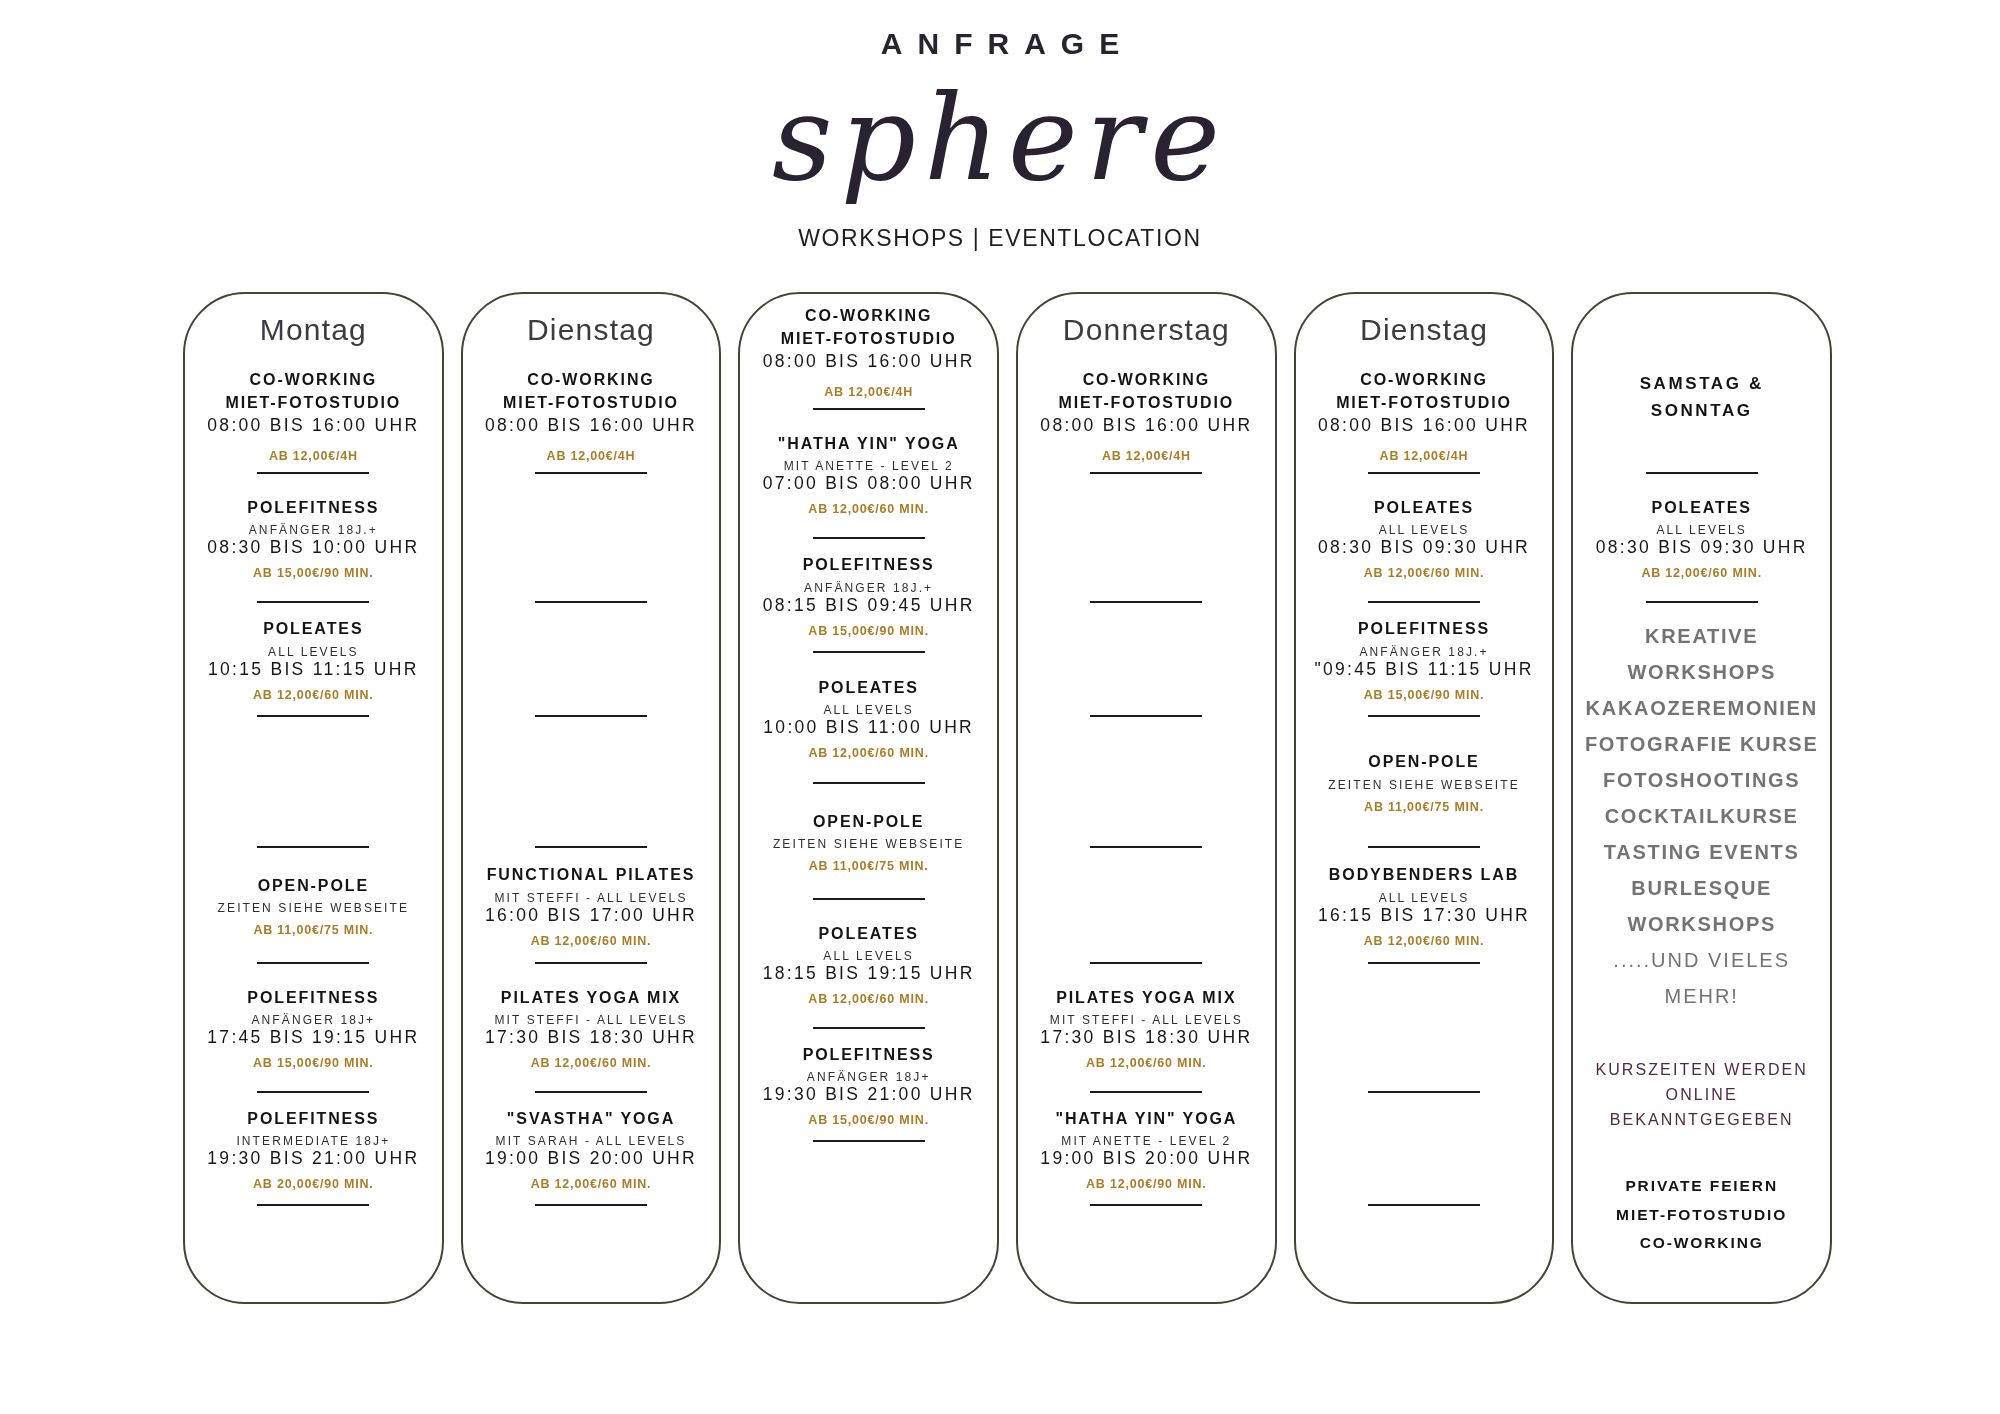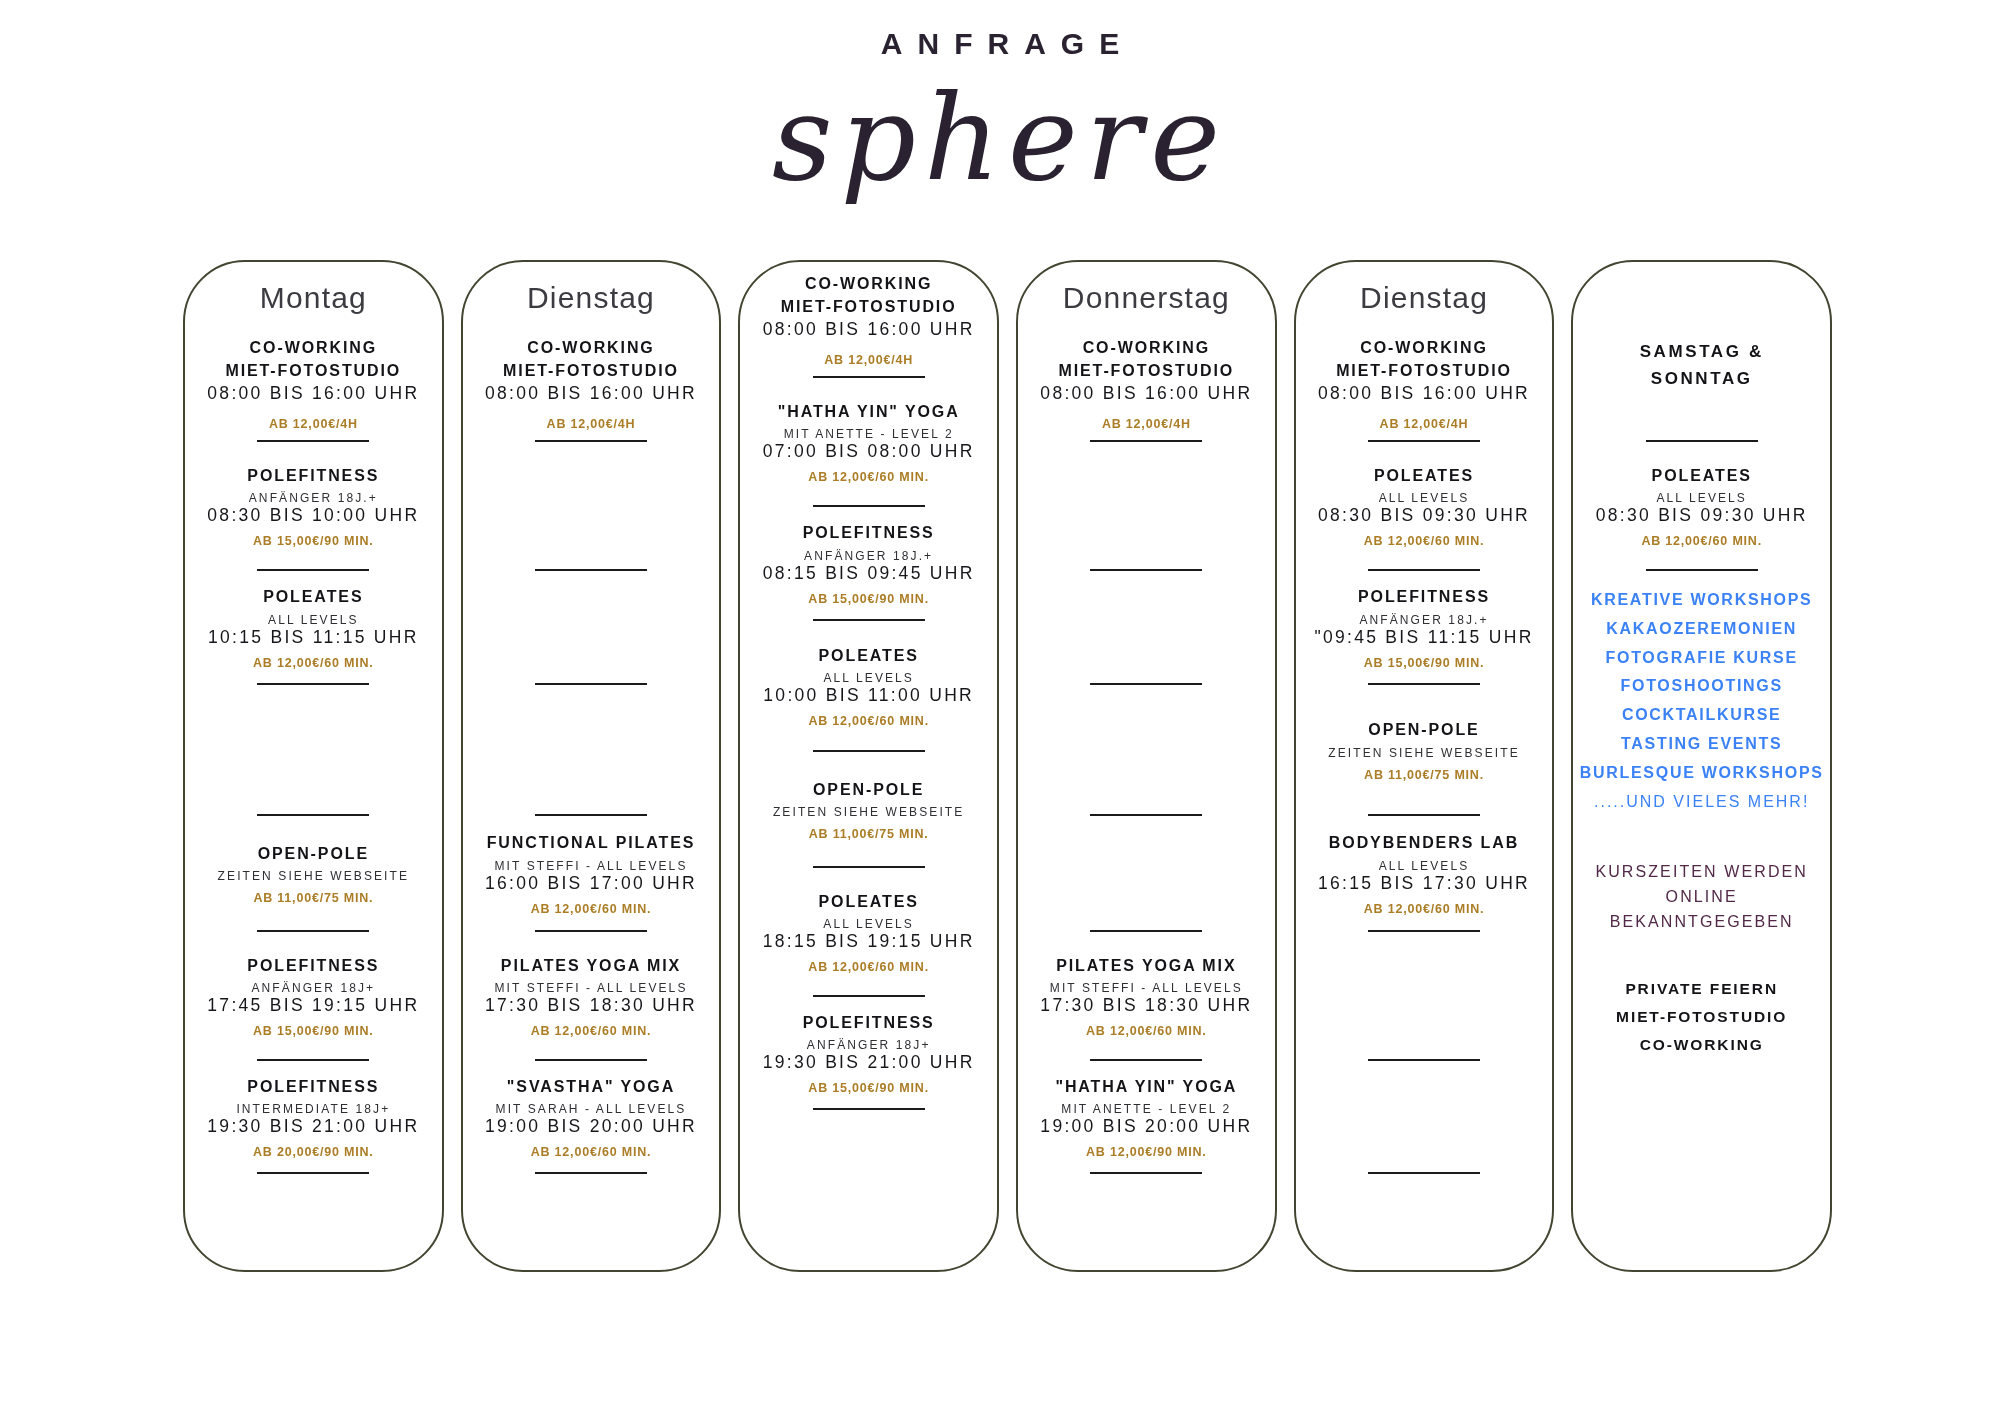--- a/index.html
+++ b/index.html
@@ -71,37 +71,38 @@
   .block-price {
     font-size: 12.5px; font-weight: 700; letter-spacing: 0.8px;
     color: var(--gold, #ab7d26); margin-top: 8px;
   }
   .s0 .block-price { margin-top: 13px; }
 
   
   .we-heading-slot { justify-content: flex-start; padding-top: 12px; box-sizing: border-box; }
   .we-heading { font-size: 17px; font-weight: 700; letter-spacing: 2.6px; line-height: 1.6; color: #141418; }
   .we-offerings { margin-top: 15px; }
-  .we-offering { font-size: 16px; font-weight: 700; letter-spacing: 1.7px; line-height: 1.8; color: #3b82f6; }
+  .we-offering { font-size: 20px; font-weight: 700; letter-spacing: 1.7px; line-height: 1.8; color: #737373; }
   .we-offering:last-child { font-weight: 400; letter-spacing: 2px; }
   .we-note { margin-top: 44px; }
   .we-note-line { font-size: 16px; letter-spacing: 2.1px; line-height: 1.55; color: var(--maroon, #522848); }
   .we-services { margin-top: 40px; }
   .we-service { font-size: 15.5px; font-weight: 700; letter-spacing: 1.9px; line-height: 1.82; color: #141418; }
   .we-booking { margin-top: 38px; }
   .we-booking-bold { font-size: 16px; font-weight: 700; letter-spacing: 1.3px; line-height: 1.42; color: var(--maroon, #522848); }
   .we-booking-reg { font-size: 15.5px; letter-spacing: 1.7px; line-height: 1.45; color: var(--maroon, #522848); }
 </style>
 </head>
 <body>
 
 <div class="page">
   <header class="header">
     <div class="brand">ANFRAGE</div>
     <div class="logo-script">sphere</div>
+    <div class="tagline">WORKSHOPS | EVENTLOCATION</div>
   </header>
 
   <main class="columns" id="columns">
       <section class="column">
         <div class="day-title">Montag</div>
         <div class="slot s0">
           <div class="class-block">
             <div class="block-title">CO-WORKING</div>
             <div class="block-title">MIET-FOTOSTUDIO</div>
             <div class="block-time">08:00 BIS 16:00 UHR</div>

